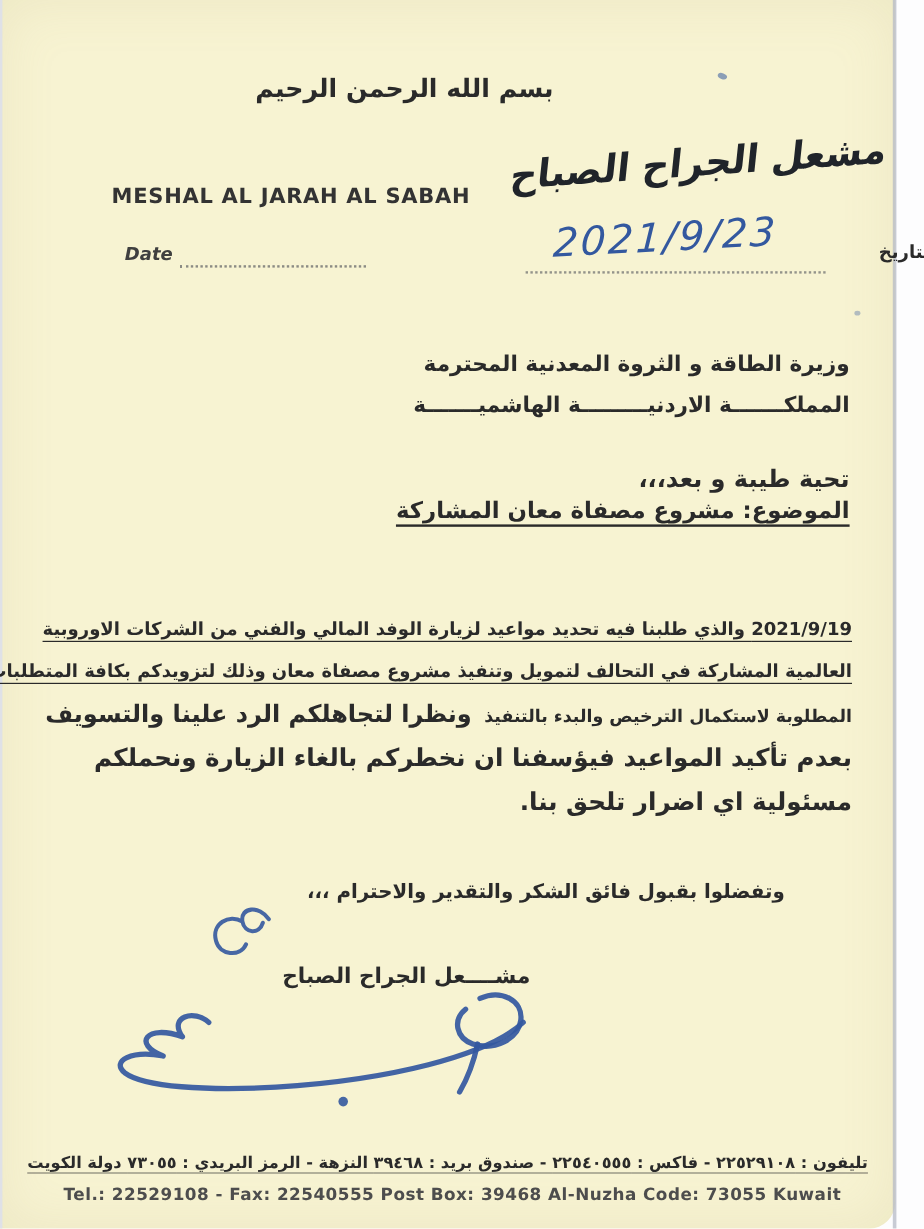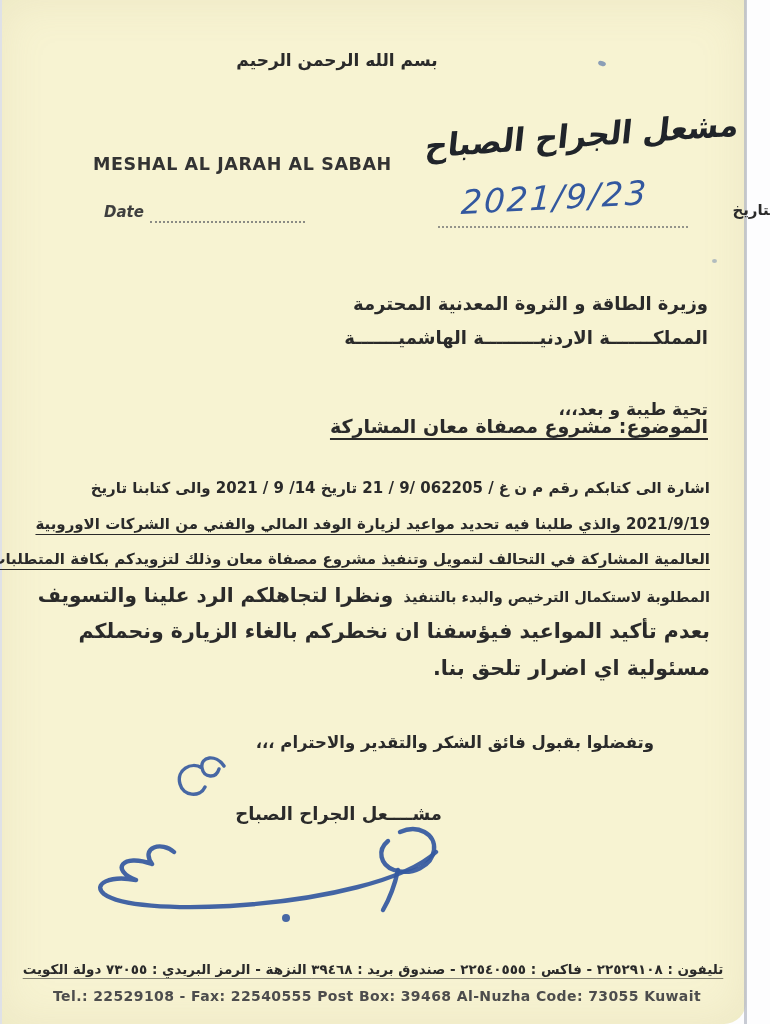--- a/index.html
+++ b/index.html
@@ -4,35 +4,35 @@
 <style>
   html,body{margin:0;padding:0;background:#ffffff;}
   .stage{position:relative;width:770px;height:1024px;overflow:hidden;background:#fdfdfe;
          font-family:"DejaVu Sans",sans-serif;color:var(--text,#2a2a2a);}
   .paper{position:absolute;left:0;top:0;width:746px;height:1024px;background:var(--paper,#f7f3d2);
          border-bottom-right-radius:22px;box-shadow:inset 0 0 46px rgba(175,162,105,.14);}
   .edge-left{position:absolute;left:0;top:0;width:2px;height:1024px;background:#dfe1e7;}
   .edge-right{position:absolute;left:744px;top:0;width:3px;height:1024px;background:#b6bac6;opacity:.75;}
   .abs{position:absolute;}
   .ar{direction:rtl;unicode-bidi:plaintext;text-align:right;white-space:nowrap;}
-  .bism{left:0;top:50px;width:674px;text-align:center;font-size:17px;font-weight:bold;letter-spacing:.3px;}
+  .bism{left:0;top:62px;width:674px;text-align:center;font-size:21px;font-weight:bold;letter-spacing:.3px;}
   .name-en{left:93px;top:142px;font-size:17.5px;font-weight:bold;letter-spacing:.6px;color:#333;margin-top:12px;}
   .callig{left:432px;top:116px;width:312px;text-align:center;font-size:32px;font-weight:bold;
           transform:rotate(-4deg) skewX(-10deg) scaleX(.97);transform-origin:center;color:#20242a;}
   .date-row-en{left:104px;top:203px;font-size:15px;font-style:italic;font-weight:bold;color:#3f3f3f;}
   .dotted-en{left:150px;top:221px;width:155px;border-bottom:2px dotted #8b8b84;}
   .hand-date{left:447px;top:178px;width:215px;font-size:33px;font-style:italic;font-weight:500;
              letter-spacing:2px;color:var(--ink-blue,#33589f);transform:rotate(-3deg) skewX(-6deg);
              text-align:center;white-space:nowrap;}
   .dotted-ar{left:438px;top:226px;width:250px;border-bottom:2px dotted #94948b;}
   .date-label-ar{left:724px;top:201px;width:56px;font-size:15px;font-weight:bold;}
   .recip{left:300px;top:255px;width:408px;font-size:18px;font-weight:bold;}
   .recip2{top:293px;}
   .recip3{top:327px;}
-  .greet{left:450px;top:387px;width:258px;font-size:17px;font-weight:bold;margin-top:12px;}
+  .greet{left:450px;top:387px;width:258px;font-size:20px;font-weight:bold;}
   .subject{left:300px;top:415px;width:408px;font-size:19px;font-weight:bold;
            text-decoration:underline;text-decoration-thickness:1.5px;text-underline-offset:5px;}
   .bline{left:95px;width:615px;font-weight:bold;font-size:15px;}
   .u{text-decoration:underline;text-decoration-thickness:1.2px;text-underline-offset:5px;}
   .b1{top:479px;}
   .b2{top:515px;}
   .b3{top:550px;}
   .b4{top:583px;}
   .b4 .small-part{font-size:14.5px;text-decoration-thickness:1.2px;text-underline-offset:5px;}
   .b4 .big-part{font-size:20px;}
@@ -69,21 +69,20 @@
 
   <div class="speck" style="left:598px;top:61px;width:8px;height:5px;transform:rotate(20deg);"></div>
   <div class="speck" style="left:712px;top:259px;width:5px;height:4px;opacity:.35;"></div>
 
   <div class="abs recip recip2 ar">وزيرة الطاقة و الثروة المعدنية المحترمة</div>
   <div class="abs recip recip3 ar">المملكـــــــة الاردنيـــــــــة الهاشميـــــــة</div>
 
   <div class="abs greet ar">تحية طيبة و بعد،،،</div>
   <div class="abs subject ar">الموضوع: مشروع مصفاة معان المشاركة</div>
 
-  <div class="abs bline b1 ar">اشارة الى كتابكم رقم م ن غ / 062205 /9 / 21 تاريخ 14/ 9 / 2021  والى كتابنا تاريخ</div>
   <div class="abs bline b2 u ar">2021/9/19 والذي طلبنا فيه تحديد مواعيد لزيارة الوفد المالي والفني من  الشركات الاوروبية</div>
   <div class="abs bline b3 u ar">العالمية  المشاركة في التحالف لتمويل وتنفيذ مشروع مصفاة معان وذلك لتزويدكم بكافة المتطلبات</div>
   <div class="abs bline b4 ar"><span class="small-part">المطلوبة لاستكمال الترخيص والبدء بالتنفيذ</span><span>&nbsp;&nbsp;</span><span class="big-part">ونظرا لتجاهلكم الرد علينا والتسويف</span></div>
   <div class="abs bline b5 ar">بعدم تأكيد المواعيد فيؤسفنا ان نخطركم بالغاء الزيارة ونحملكم</div>
   <div class="abs bline b6 ar">مسئولية اي اضرار تلحق بنا.</div>
 
   <div class="abs closing ar">وتفضلوا بقبول فائق الشكر والتقدير والاحترام ،،،</div>
 
   <svg class="abs" style="left:158px;top:750px;" width="80" height="56" viewBox="0 0 80 56">
     <path class="svg-ink" stroke-width="3.4" opacity=".9" d="M66 16 C58 4 42 6 44 18 C46 28 58 29 61 19 M44 18 C33 11 18 20 22 34 C25 46 42 48 47 37"></path>

